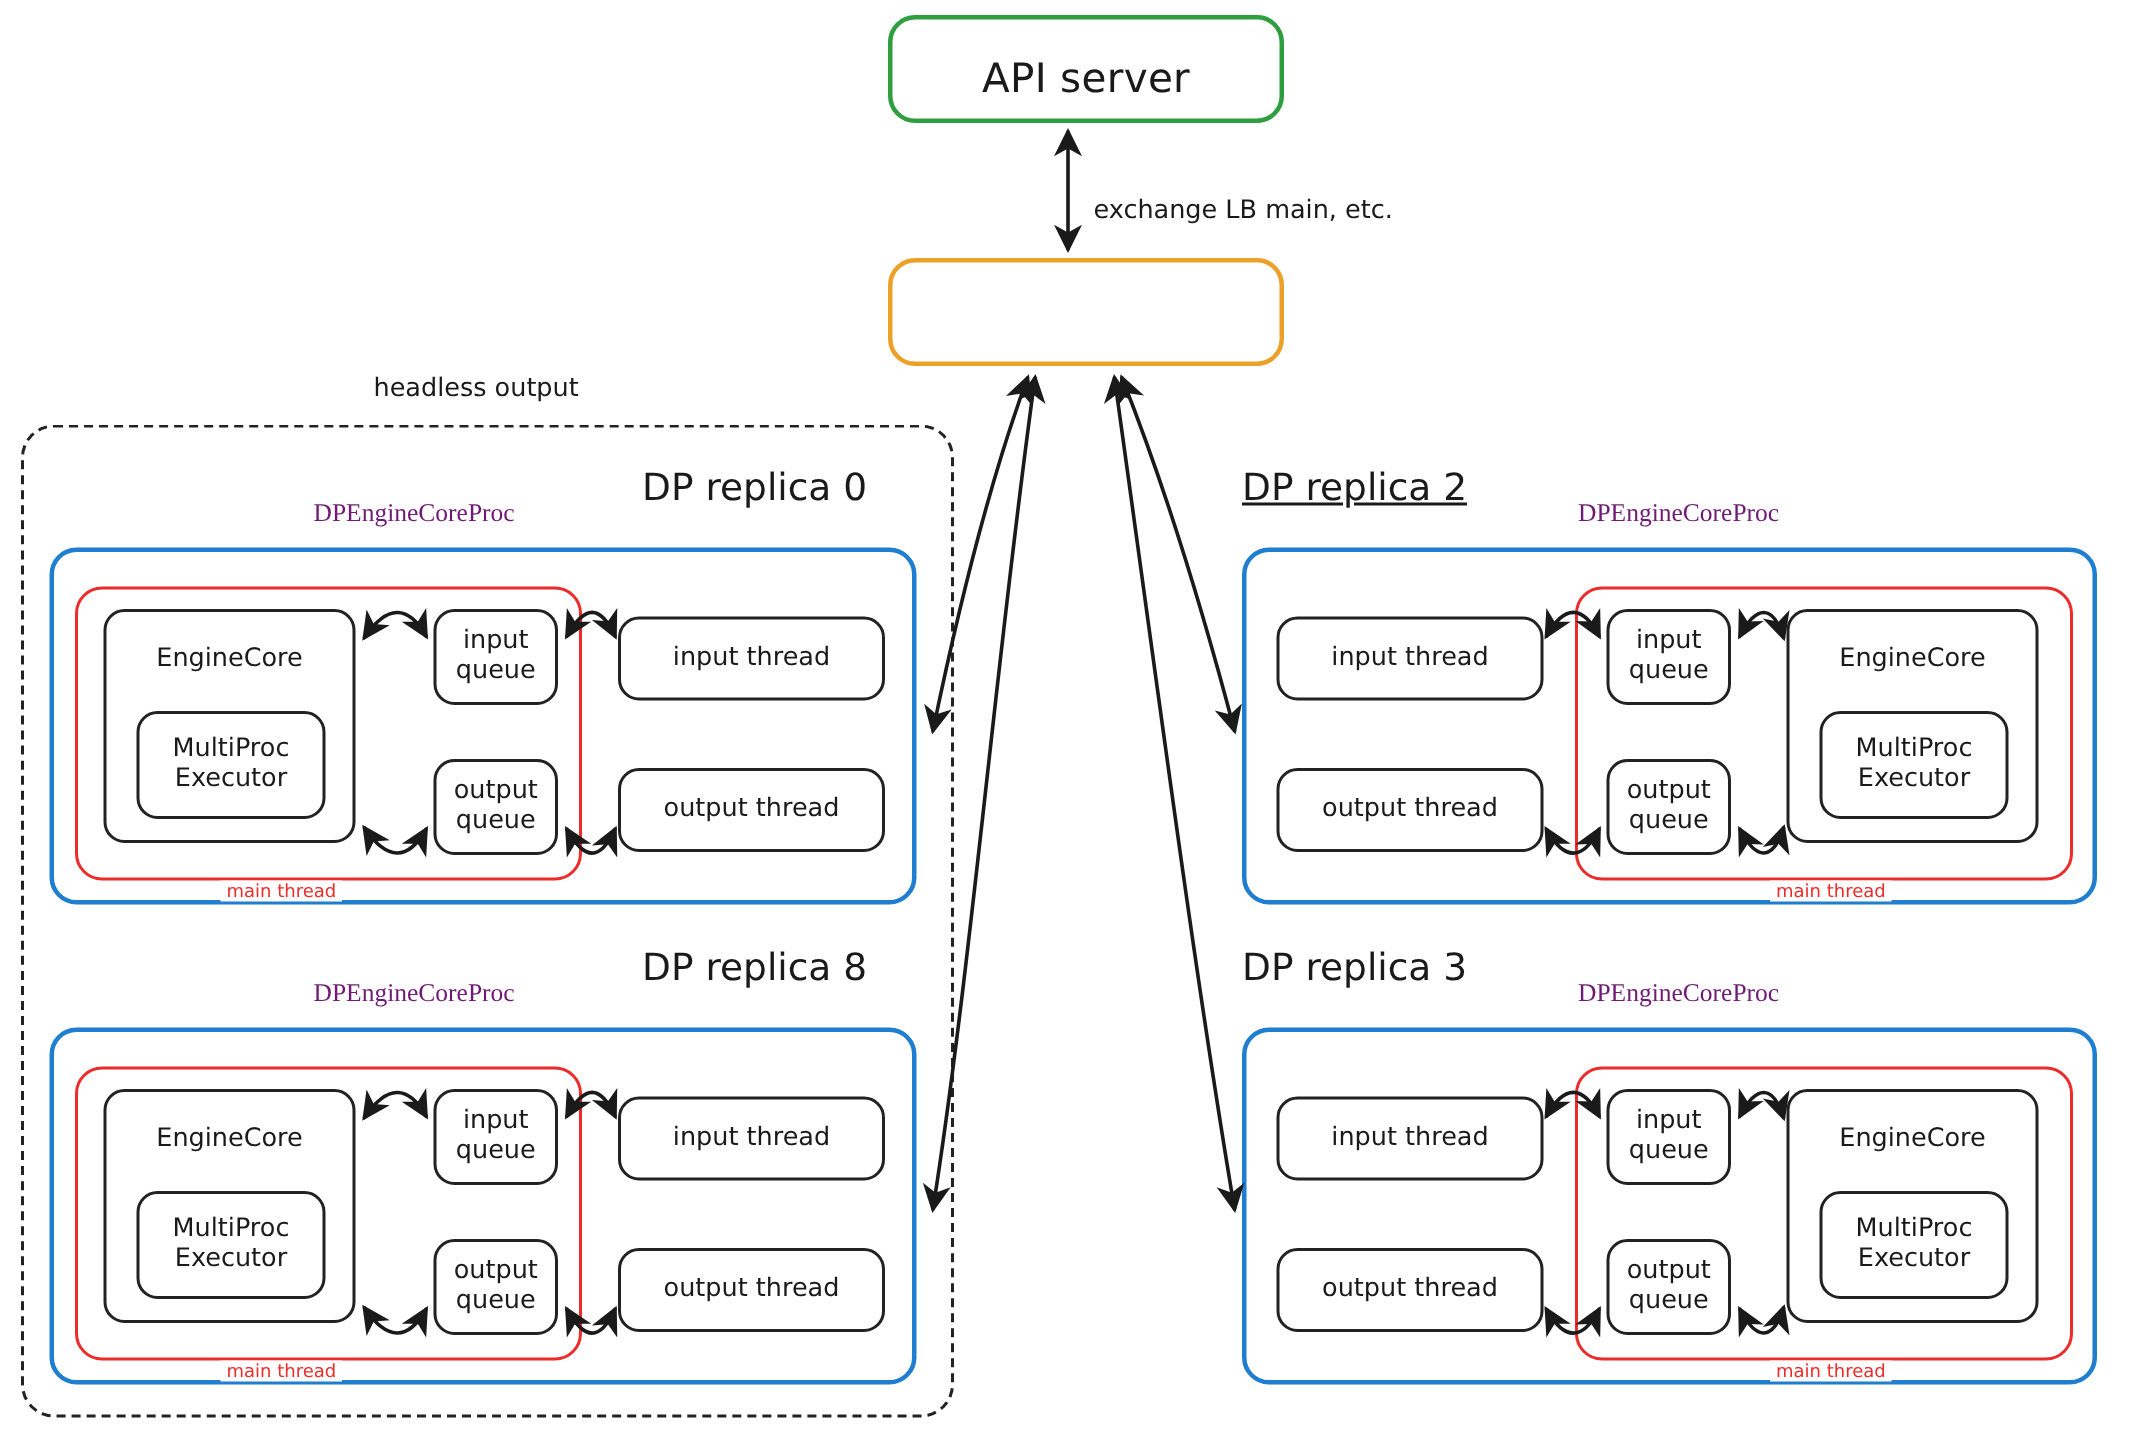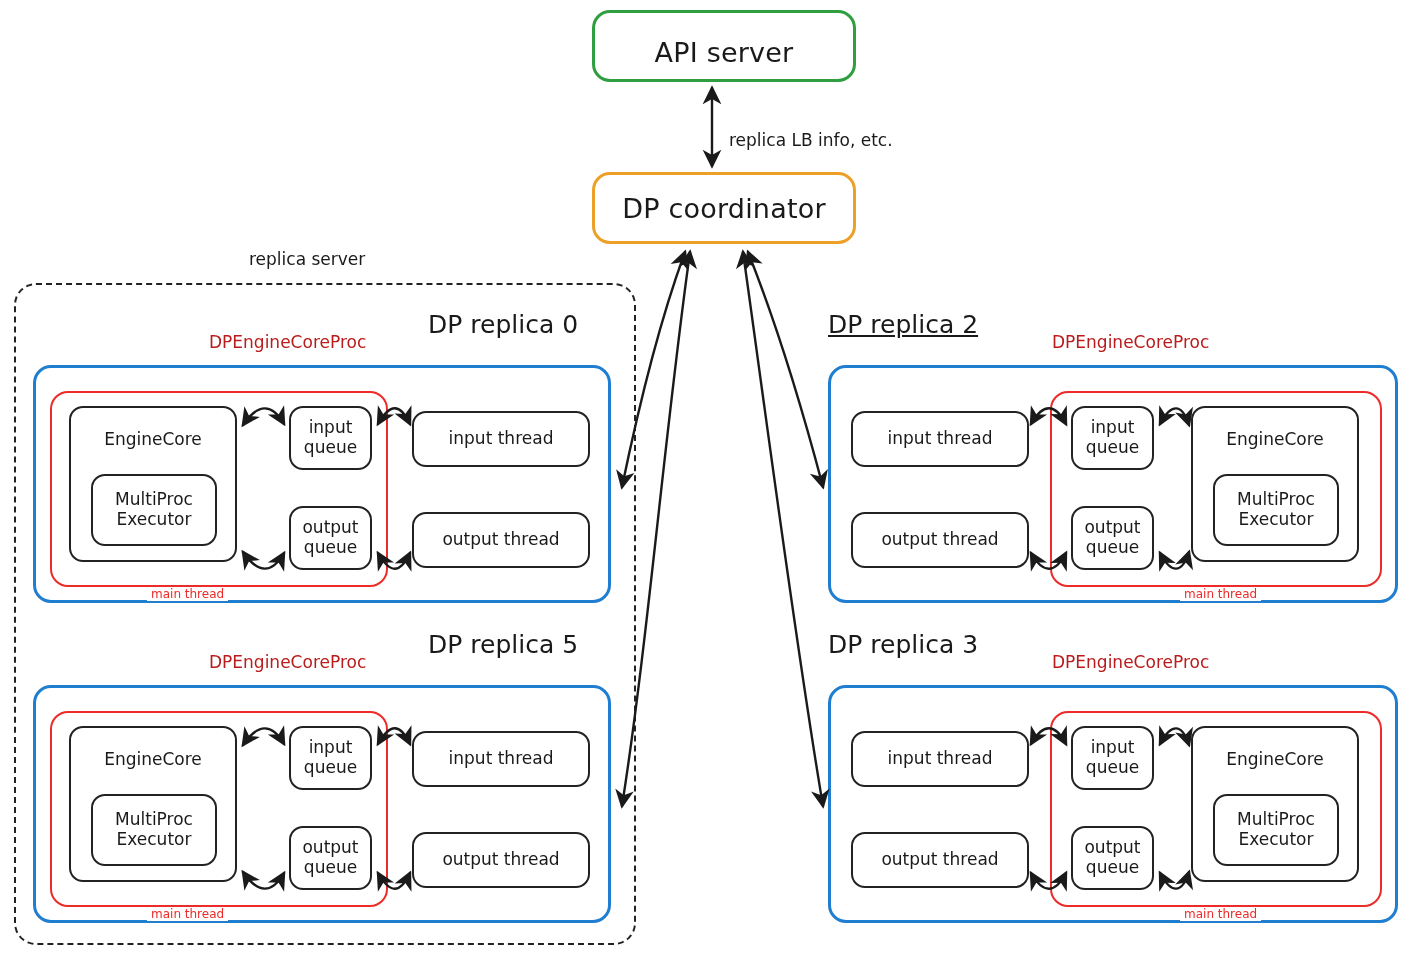--- a/index.html
+++ b/index.html
@@ -28,21 +28,21 @@
 
   
   .title-txt{
     position:absolute;display:flex;align-items:center;justify-content:center;
     font-size:27px;color:#1a1a1a;letter-spacing:.2px;
   }
   .hdr-black{
     position:absolute;font-size:25px;color:#1a1a1a;white-space:nowrap;
   }
   .hdr-blue{
-    position:absolute;font-size:17px;color:#b91c1c;white-space:nowrap;
+    position:absolute;font-size:17px;color:#701a75;white-space:nowrap;font-family:Liberation Serif, serif;
   }
   .lbl-red{
     position:absolute;font-size:12px;color:#ed2b28;white-space:nowrap;
     background:#fff;padding:0 4px;
   }
   .plain{
     position:absolute;font-size:17px;color:#1a1a1a;white-space:nowrap;
   }
   .n-md{font-size:17px;}
 
@@ -50,26 +50,25 @@
 </style>
 </head>
 <body>
 
 <div class="stage">
 
   <div class="cbox green" style="left:592px;top:10px;width:264px;height:72px;"></div>
   <div class="title-txt" style="left:592px;top:10px;width:264px;height:84px;text-align:right;">API server</div>
 
   <div class="cbox orange" style="left:592px;top:172px;width:264px;height:72px;"></div>
-  <div class="title-txt" style="left:592px;top:172px;width:264px;height:72px;">DP coordinator</div>
-
-  <div class="plain" style="left:729px;top:130px;">replica LB info, etc.</div>
+
+  <div class="plain" style="left:729px;top:130px;">exchange LB main, etc.</div>
 
   <div class="cbox dashed" style="left:14px;top:283px;width:622px;height:662px;"></div>
-  <div class="plain" style="left:249px;top:249px;">replica server</div>
+  <div class="plain" style="left:249px;top:249px;">headless output</div>
 
   <div class="hdr-black" style="left:428px;top:310px;">DP replica 0</div>
   <div class="hdr-blue" style="left:209px;top:332px;">DPEngineCoreProc</div>
 
   <div class="cbox blue" style="left:33px;top:365px;width:578px;height:238px;"></div>
   <div class="cbox red" style="left:50px;top:391px;width:338px;height:196px;"></div>
   <div class="lbl-red" style="left:147px;top:587px;">main thread</div>
 
   <div class="node" style="left:69px;top:406px;width:168px;height:156px;align-items:flex-start;">
     <span class="n-md" style="margin-top:22px;">EngineCore</span>
@@ -86,21 +85,21 @@
     <span class="n-md">output</span>
     <span class="n-md">queue</span>
   </div>
   <div class="node" style="left:412px;top:411px;width:178px;height:56px;">
     <span class="n-md">input thread</span>
   </div>
   <div class="node" style="left:412px;top:512px;width:178px;height:56px;">
     <span class="n-md">output thread</span>
   </div>
 
-  <div class="hdr-black" style="left:428px;top:630px;">DP replica 5</div>
+  <div class="hdr-black" style="left:428px;top:630px;">DP replica 8</div>
   <div class="hdr-blue" style="left:209px;top:652px;">DPEngineCoreProc</div>
 
   <div class="cbox blue" style="left:33px;top:685px;width:578px;height:238px;"></div>
   <div class="cbox red" style="left:50px;top:711px;width:338px;height:196px;"></div>
   <div class="lbl-red" style="left:147px;top:907px;">main thread</div>
 
   <div class="node" style="left:69px;top:726px;width:168px;height:156px;align-items:flex-start;">
     <span class="n-md" style="margin-top:22px;">EngineCore</span>
   </div>
   <div class="node" style="left:91px;top:794px;width:126px;height:72px;flex-direction:column;">

